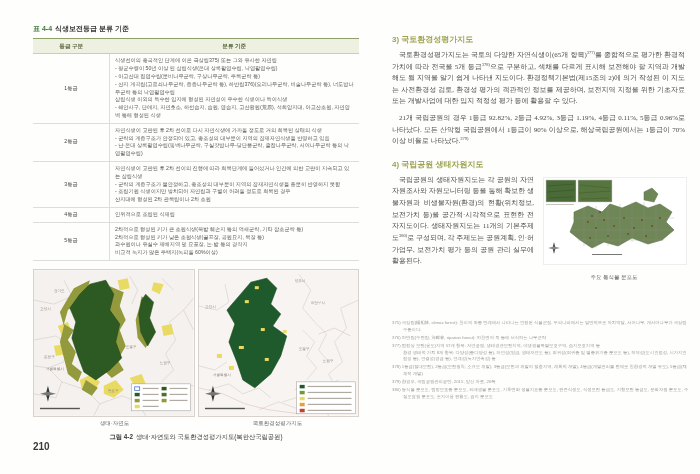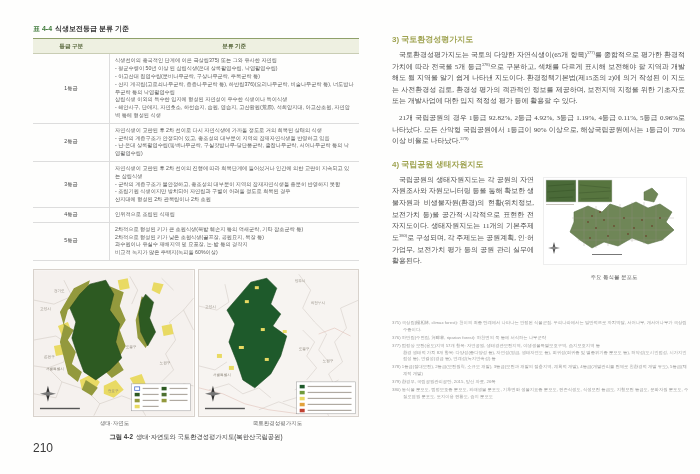--- a/index.html
+++ b/index.html
@@ -14,21 +14,21 @@
   table.grade th{background:#eef0e1;color:#4f5f33;font-size:5.6px;font-weight:bold;padding:3px 2px;border-bottom:1px solid #c9cdb4;}
   table.grade td{border-bottom:1px solid #ddd;vertical-align:middle;padding:3px 5px;}
   table.grade td.lbl{width:66px;text-align:center;color:#444;border-right:1px solid #ddd;}
   table.grade td.txt{white-space:pre-line;}
   .maps-row{display:flex;gap:3px;margin-top:8px;}
   .map-box{border:1px solid #d8d2cc;}
   .map-subcaps{display:flex;margin-top:3px;font-size:5.5px;color:#666;font-family:"Liberation Sans",sans-serif;}
   .map-subcaps div{width:163px;text-align:center;}
   .fig-caption{margin-top:6px;text-align:center;font-size:6.3px;color:#333;font-family:"Liberation Sans",sans-serif;}
   .fig-caption .tag{font-weight:bold;margin-right:3px;}
-  #page-num-left{position:absolute;left:33px;top:441px;font-size:12px;font-weight:normal;color:#3a3a3a;font-family:"Liberation Sans",sans-serif;}
+  #page-num-left{position:absolute;left:33px;top:441px;font-size:10px;font-weight:bold;color:#3a3a3a;font-family:"Liberation Sans",sans-serif;}
   
   #right-col{position:absolute;left:392px;top:34px;width:293px;}
   .sec-heading{font-family:"Liberation Sans","DejaVu Sans",sans-serif;font-size:8px;font-weight:bold;color:#9fa351;margin:0 0 5px 0;}
   .para{font-size:7px;line-height:1.66;text-align:justify;color:#4a4a4a;text-indent:7px;margin:0 0 5px 0;}
   .para sup{font-size:4.5px;vertical-align:super;line-height:0;}
   #sec4{margin-top:11px;}
   .float-fig{float:right;width:142px;margin-left:9px;margin-top:2px;text-align:center;}
   .float-fig .cap{font-size:5.5px;color:#666;margin-top:5px;font-family:"Liberation Sans",sans-serif;}
   #footnotes{position:absolute;left:392px;top:320px;width:297px;font-size:4.3px;line-height:1.55;color:#9a9a9a;
              font-family:"Liberation Sans","DejaVu Sans",sans-serif;}

